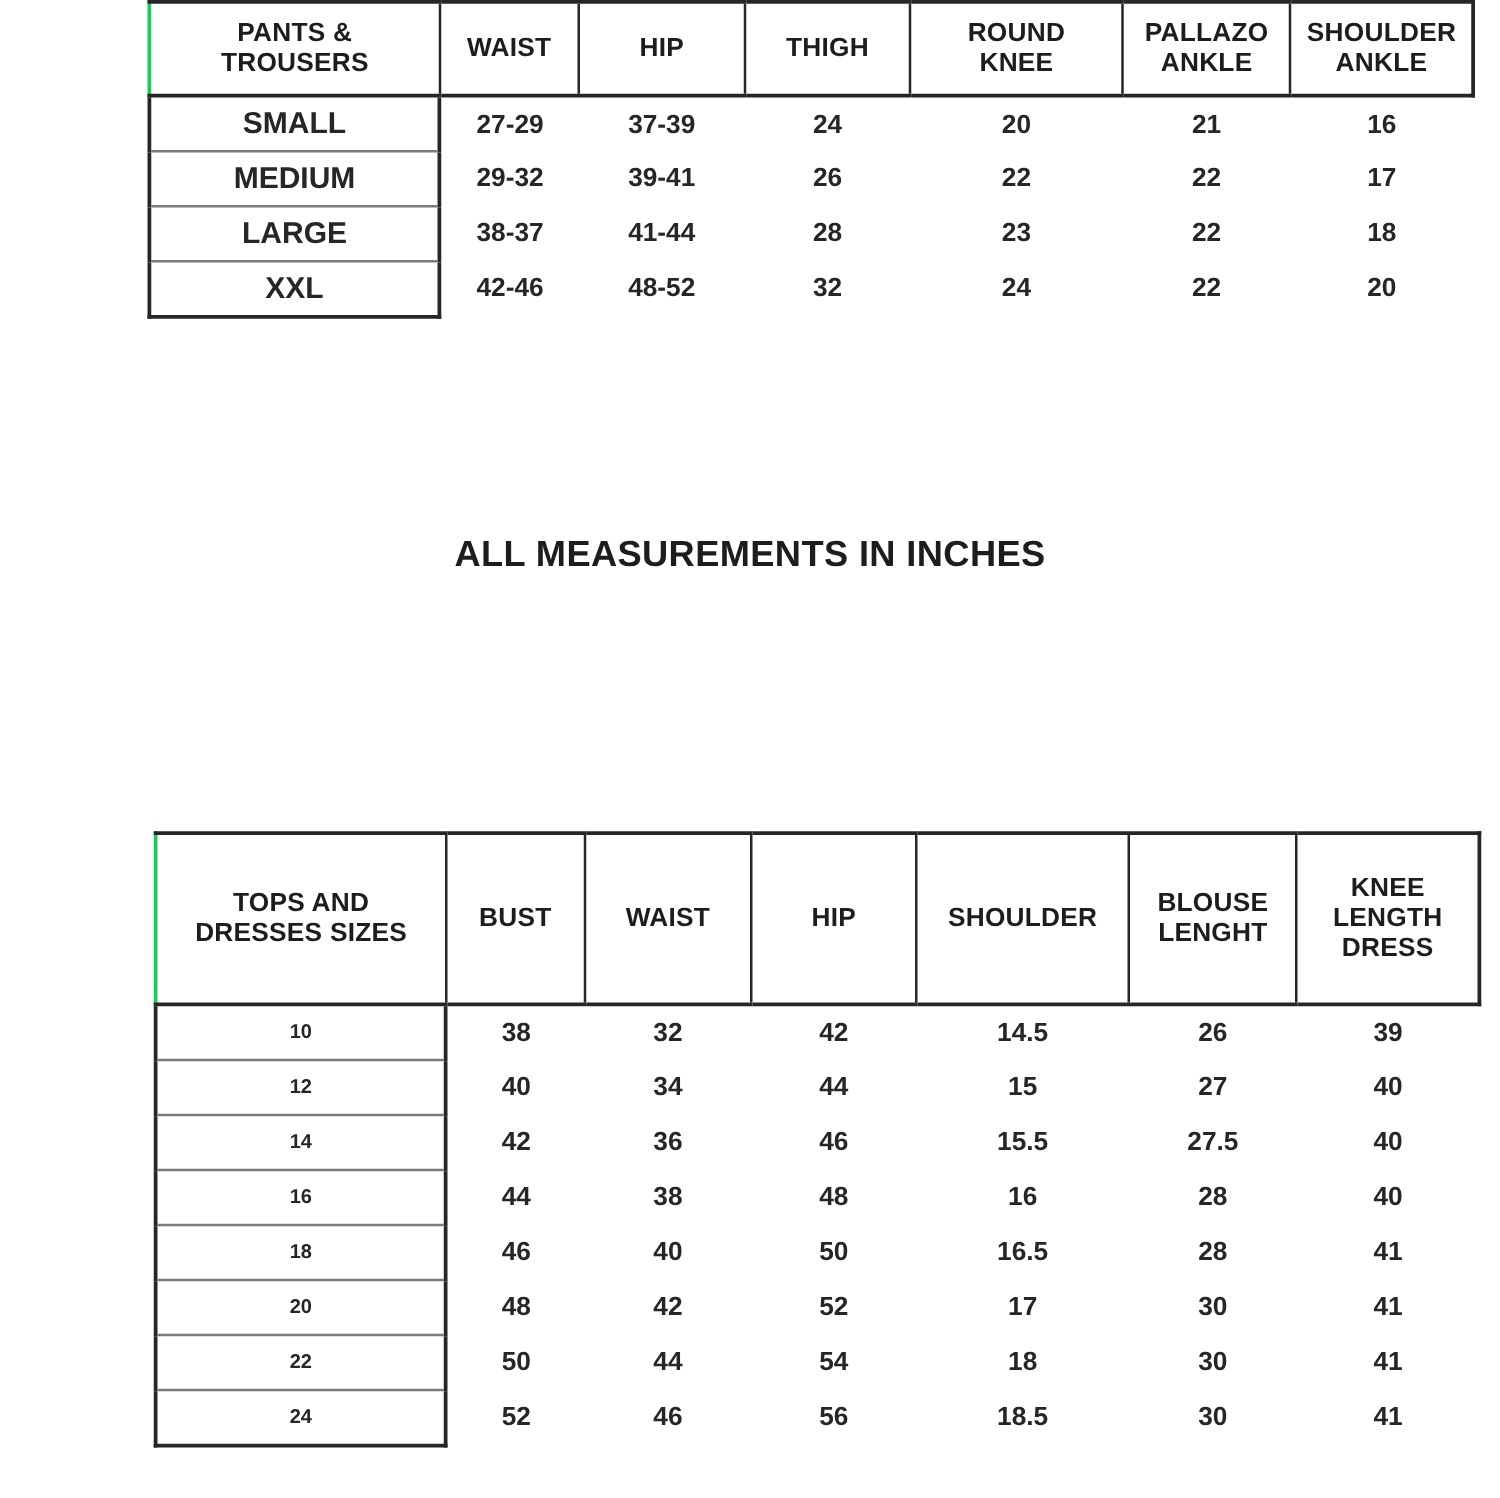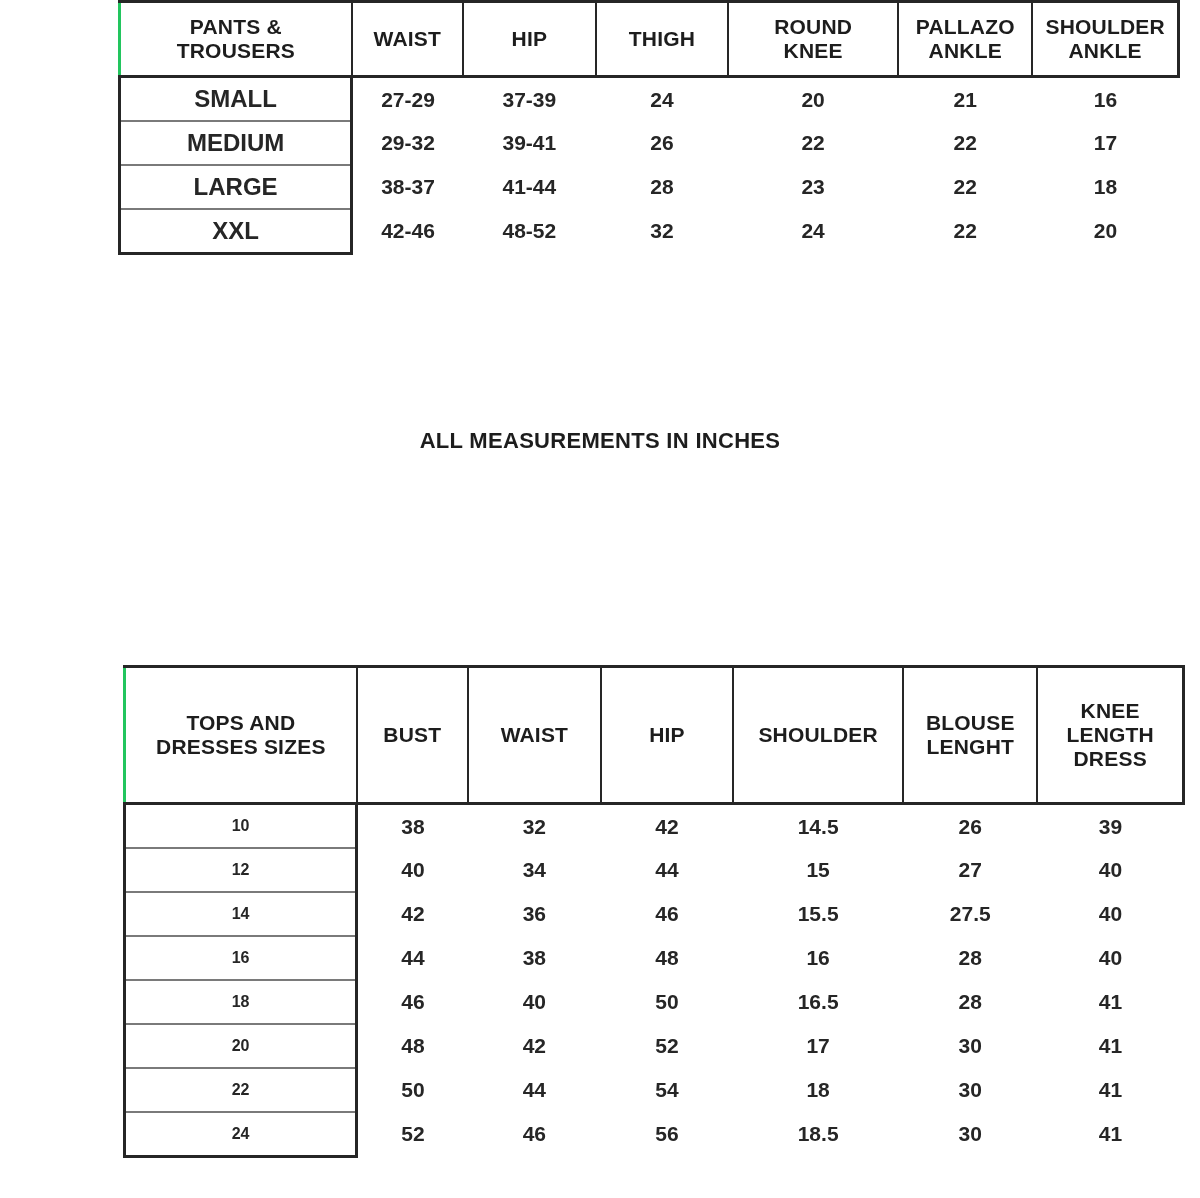--- a/index.html
+++ b/index.html
@@ -83,21 +83,21 @@
   #tops-table tbody td { height: 42px; font-size: 21px; }
   #tops-table tbody td.col-label { font-size: 16px; }
 
   
   #measurement-note {
     position: absolute;
     left: 0;
     top: 428px;
     width: 1200px;
     text-align: center;
-    font-size: 22px;
+    font-size: 29px;
     font-weight: bold;
     letter-spacing: 0.3px;
     color: #1d1d1d;
   }
 </style>
 </head>
 <body>
 
 <table class="chart-table" id="pants-table">
   <colgroup>

